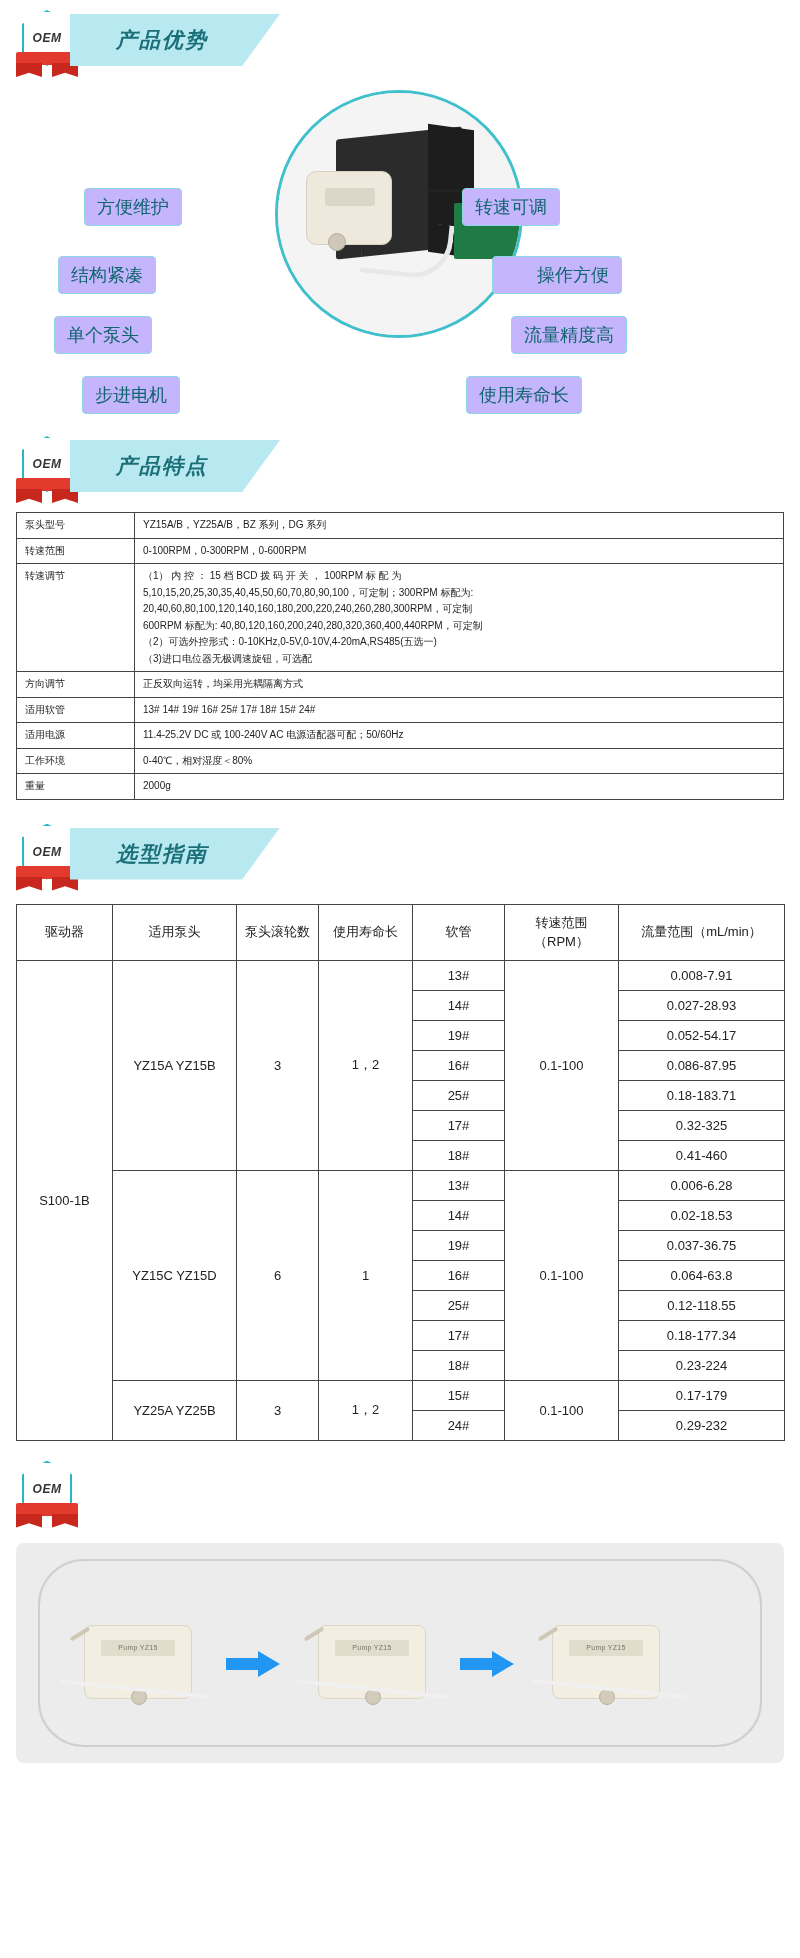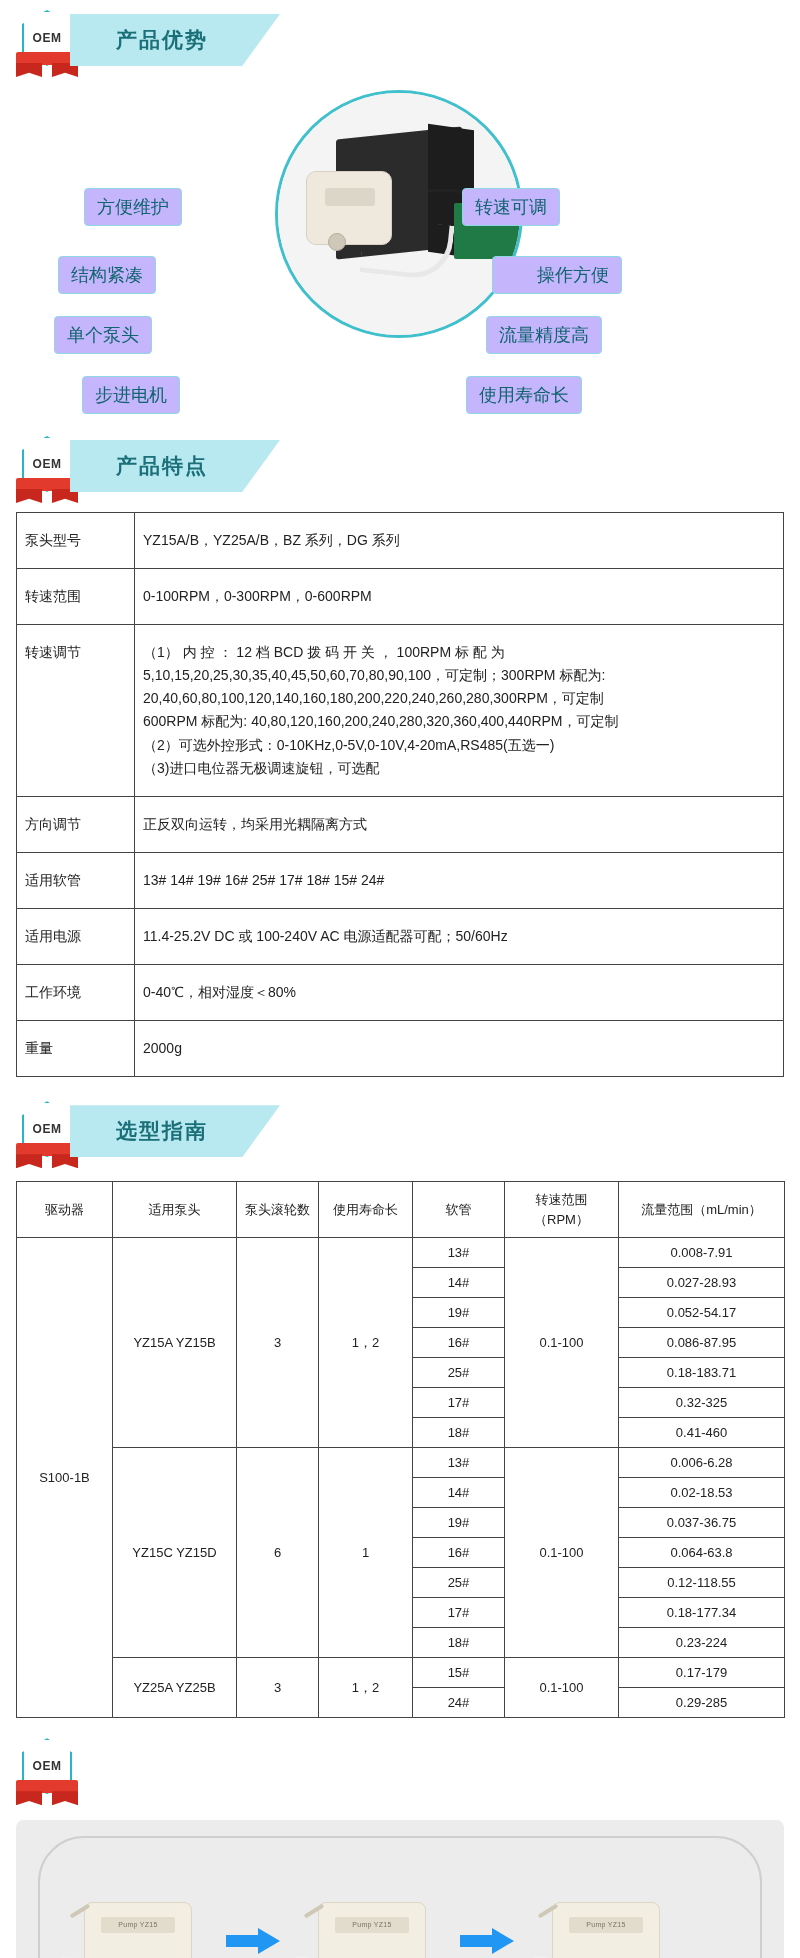--- a/index.html
+++ b/index.html
@@ -6,21 +6,21 @@
   html, body { margin:0; padding:0; }
   body {
     width: 800px;
     background: #ffffff;
     font-family: "Liberation Sans", sans-serif;
     color: #222;
   }
   .page { width:800px; position:relative; padding: 0 0 20px 0; }
 
   
-  .sec-head { position:relative; height:72px; margin: 8px 0 0 0; }
+  .sec-head { position:relative; height:72px; margin: 8px 0 0 0; font-style: italic; }
   .oem-badge { position:absolute; left:14px; top:0; width:66px; height:72px; }
   .oem-hex {
     position:absolute; left:8px; top:2px; width:50px; height:56px;
     background:#ffffff; border:2px solid #27b7c4;
     clip-path: polygon(50% 0%, 100% 25%, 100% 75%, 50% 100%, 0% 75%, 0% 25%);
     display:flex; align-items:center; justify-content:center;
   }
   .oem-hex span { font-size:12px; color:#333; font-weight:bold; letter-spacing:.5px; }
   .ribbon { position:absolute; left:0; top:44px; width:66px; height:26px; }
   .ribbon .band {
@@ -87,21 +87,21 @@
 
   .tag {
     position:absolute; background:#c4b5fd; border:1px solid #8ed8e4;
     color:#10646e; font-size:18px; padding:6px 12px; border-radius:4px; white-space:nowrap;
   }
 
   
   table { border-collapse: collapse; }
   .spec-table { width:768px; margin:6px 16px 0 16px; table-layout:fixed; }
   .spec-table td {
-    border:1px solid #444; padding:16px 8px; font-size:14px; vertical-align:top; line-height:1.65;
+    border:1px solid #444; padding:4px 8px; font-size:10px; vertical-align:top; line-height:1.65;
   }
   .spec-table td.k { width:118px; font-weight:normal; white-space:nowrap; }
   .spec-table td.v { }
   .spec-table td.v p { margin:0; }
 
   
   .sel-table { width:768px; margin:10px 16px 0 16px; table-layout:fixed; }
   .sel-table th, .sel-table td {
     border:1px solid #444; font-size:13px; text-align:center; padding:5px 4px;
     font-weight:normal;
@@ -181,21 +181,21 @@
       <div class="pcb"></div>
     </div>
 
     <div class="tag" style="left:84px;  top:108px;">方便维护</div>
     <div class="tag" style="left:58px;  top:176px;">结构紧凑</div>
     <div class="tag" style="left:54px;  top:236px;">单个泵头</div>
     <div class="tag" style="left:82px;  top:296px;">步进电机</div>
 
     <div class="tag" style="left:462px; top:108px;">转速可调</div>
     <div class="tag" style="left:492px; top:176px;padding-left:44px;">操作方便</div>
-    <div class="tag" style="left:486px; top:236px;">流量精度高</div>
+    <div class="tag" style="left:511px; top:236px;">流量精度高</div>
     <div class="tag" style="left:466px; top:296px;">使用寿命长</div>
   </div>
 
   <div class="sec-head" style="margin-top:92px;">
     <div class="oem-badge">
       <div class="oem-hex">
         <span>OEM</span>
       </div>
       <div class="ribbon">
         <div class="band"></div>
@@ -218,21 +218,21 @@
       </tr>
       <tr>
         <td class="k">转速范围</td>
         <td class="v">
           <p>0-100RPM，0-300RPM，0-600RPM</p>
         </td>
       </tr>
       <tr>
         <td class="k">转速调节</td>
         <td class="v">
-          <p>（1） 内 控 ： 12 档 BCD 拨 码 开 关 ， 100RPM 标 配 为</p>
+          <p>（1） 内 控 ： 15 档 BCD 拨 码 开 关 ， 100RPM 标 配 为</p>
           <p>5,10,15,20,25,30,35,40,45,50,60,70,80,90,100，可定制；300RPM 标配为:</p>
           <p>20,40,60,80,100,120,140,160,180,200,220,240,260,280,300RPM，可定制</p>
           <p>600RPM 标配为: 40,80,120,160,200,240,280,320,360,400,440RPM，可定制</p>
           <p>（2）可选外控形式：0-10KHz,0-5V,0-10V,4-20mA,RS485(五选一)</p>
           <p>（3)进口电位器无极调速旋钮，可选配</p>
         </td>
       </tr>
       <tr>
         <td class="k">方向调节</td>
         <td class="v">
@@ -375,21 +375,21 @@
       <tr>
         <td rowspan="2">YZ25A  YZ25B</td>
         <td rowspan="2">3</td>
         <td rowspan="2">1，2</td>
         <td>15#</td>
         <td rowspan="2">0.1-100</td>
         <td>0.17-179</td>
       </tr>
       <tr>
         <td>24#</td>
-        <td>0.29-285</td>
+        <td>0.29-232</td>
       </tr>
     </tbody>
   </table>
 
   <div class="sec-head" style="margin-top:18px;">
     <div class="oem-badge">
       <div class="oem-hex">
         <span>OEM</span>
       </div>
       <div class="ribbon">

